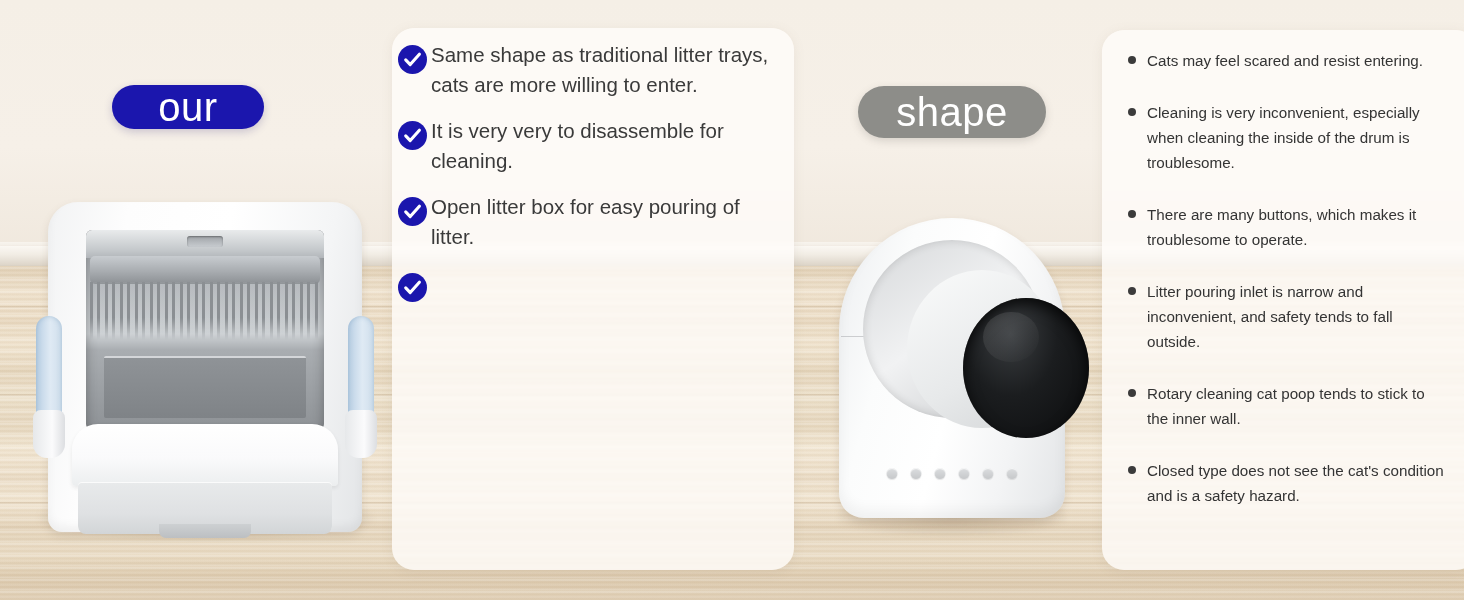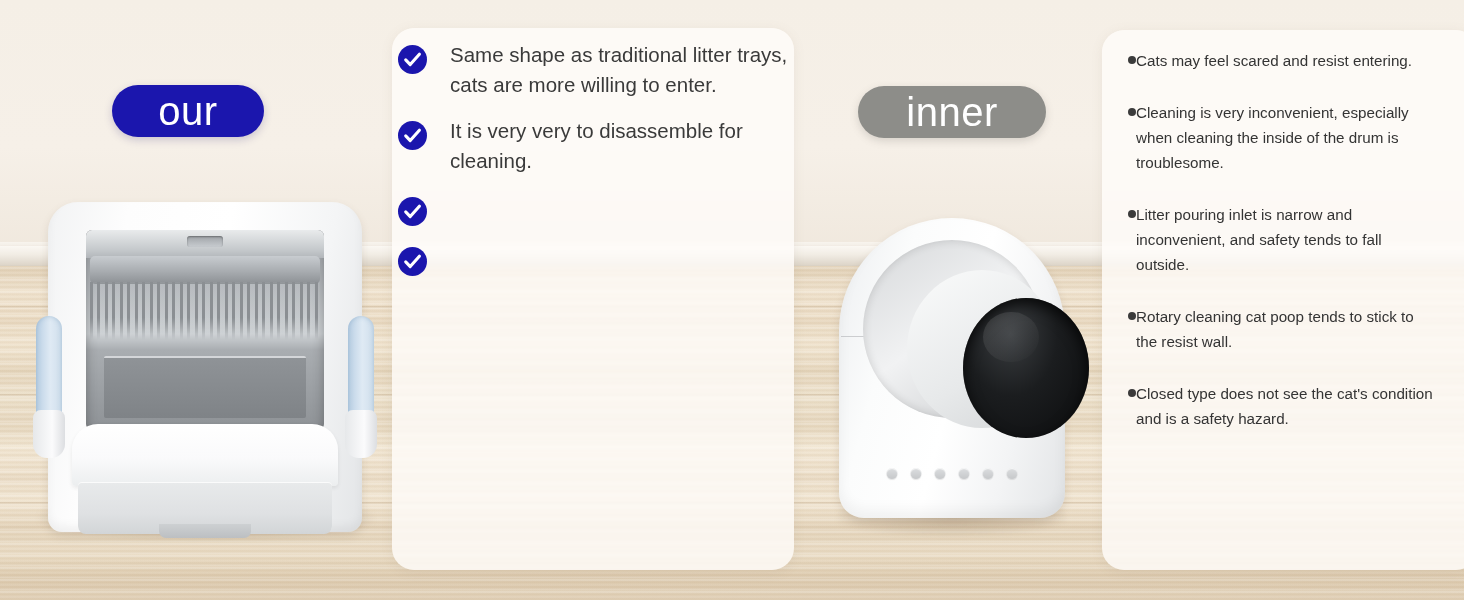--- a/index.html
+++ b/index.html
@@ -58,21 +58,21 @@
   
   .pill {
     position:absolute;
     display:flex; align-items:center; justify-content:center;
     border-radius:40px;
     color:#ffffff;
     font-weight:400;
     letter-spacing:.5px;
   }
   #pill-our {
-    left:112px; top:85px; width:152px; height:52px;
+    left:112px; top:85px; width:152px; height:44px;
     background:#1b16ad;
     font-size:40px;
     box-shadow:0 3px 8px rgba(50,40,120,.22);
   }
   #pill-others {
     left:858px; top:86px; width:188px; height:52px;
     background:#8d8d89;
     font-size:40px;
     box-shadow:0 3px 8px rgba(90,85,80,.20);
   }
@@ -88,21 +88,21 @@
   #panel-left { left:392px; top:28px; width:402px; height:542px; }
   #panel-right{ left:1102px; top:30px; width:376px; height:540px; }
 
   
   #pros-list{
     position:absolute; left:398px; top:40px; width:392px;
   }
   .pro-item{
     display:flex;
     align-items:flex-start;
-    gap:23px;
+    gap:4px;
     margin-bottom:16px;
   }
   .check-icon{
     flex:0 0 auto;
     width:29px; height:29px;
     margin-top:5px;
     position:relative;
   }
   .check-icon svg{ display:block; width:29px; height:29px; }
   .pro-text{
@@ -112,20 +112,21 @@
     max-width:346px;
   }
 
   
   #cons-list{
     position:absolute; left:1128px; top:48px; width:330px;
   }
   .con-item{
     display:flex;
     align-items:flex-start;
+    gap:11px;
     margin-bottom:27px;
   }
   .bullet-dot{
     flex:0 0 auto;
     width:8px; height:8px;
     border-radius:50%;
     background:#3b3b3b;
     margin-top:8px;
   }
   .con-text{
@@ -322,21 +323,21 @@
       <div class="pd-btn"></div>
       <div class="pd-btn"></div>
       <div class="pd-btn"></div>
     </div>
   </div>
 
   <div class="panel" id="panel-left"></div>
   <div class="panel" id="panel-right"></div>
 
   <div class="pill" id="pill-our">our</div>
-  <div class="pill" id="pill-others">inner</div>
+  <div class="pill" id="pill-others">shape</div>
 
   <div id="pros-list">
     <div class="pro-item">
       <span class="check-icon">
         <svg viewBox="0 0 32 32">
             <circle cx="16" cy="16" r="16" fill="#1b16ad"></circle>
             <path d="M8.5 16.4l5 5.2L23.6 10.2" stroke="#ffffff" stroke-width="3.4" fill="none" stroke-linecap="round" stroke-linejoin="round"></path>
           </svg>
       </span>
       <span class="pro-text">Same shape as traditional litter trays, cats are more willing to enter.</span>
@@ -350,20 +351,21 @@
       </span>
       <span class="pro-text">It is very very to disassemble for cleaning.</span>
     </div>
     <div class="pro-item">
       <span class="check-icon">
         <svg viewBox="0 0 32 32">
             <circle cx="16" cy="16" r="16" fill="#1b16ad"></circle>
             <path d="M8.5 16.4l5 5.2L23.6 10.2" stroke="#ffffff" stroke-width="3.4" fill="none" stroke-linecap="round" stroke-linejoin="round"></path>
           </svg>
       </span>
+      <span class="pro-text">Open litter box for easy pouring of litter.</span>
     </div>
     <div class="pro-item">
       <span class="check-icon">
         <svg viewBox="0 0 32 32">
             <circle cx="16" cy="16" r="16" fill="#1b16ad"></circle>
             <path d="M8.5 16.4l5 5.2L23.6 10.2" stroke="#ffffff" stroke-width="3.4" fill="none" stroke-linecap="round" stroke-linejoin="round"></path>
           </svg>
       </span>
     </div>
   </div>
@@ -372,25 +374,29 @@
     <div class="con-item">
       <span class="bullet-dot"></span>
       <span class="con-text">Cats may feel scared and resist entering.</span>
     </div>
     <div class="con-item">
       <span class="bullet-dot"></span>
       <span class="con-text">Cleaning is very inconvenient, especially when cleaning the inside of the drum is troublesome.</span>
     </div>
     <div class="con-item">
       <span class="bullet-dot"></span>
+      <span class="con-text">There are many buttons, which makes it troublesome to operate.</span>
+    </div>
+    <div class="con-item">
+      <span class="bullet-dot"></span>
       <span class="con-text">Litter pouring inlet is narrow and inconvenient, and safety tends to fall outside.</span>
     </div>
     <div class="con-item">
       <span class="bullet-dot"></span>
-      <span class="con-text">Rotary cleaning cat poop tends to stick to the resist wall.</span>
+      <span class="con-text">Rotary cleaning cat poop tends to stick to the inner wall.</span>
     </div>
     <div class="con-item">
       <span class="bullet-dot"></span>
       <span class="con-text">Closed type does not see the cat's condition and is a safety hazard.</span>
     </div>
   </div>
 
 </div>
 
 </body></html>

